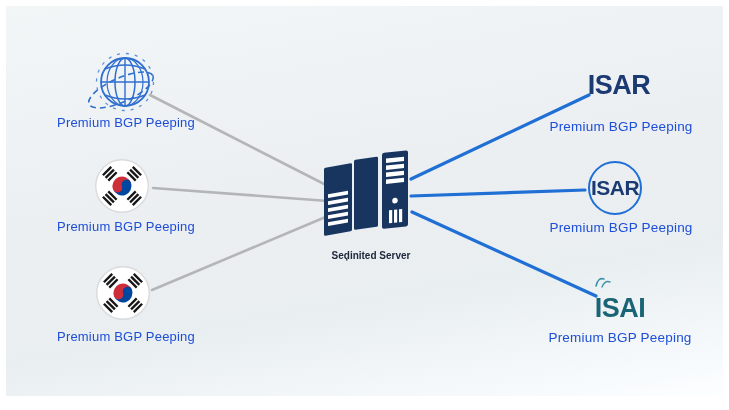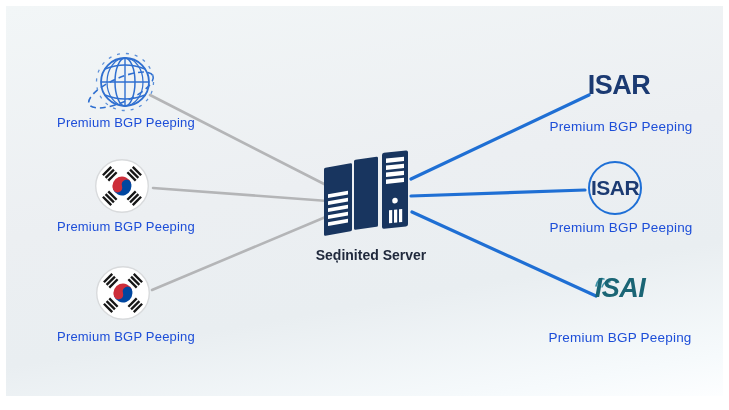--- a/index.html
+++ b/index.html
@@ -34,21 +34,21 @@
     font-size: 13px;
     font-weight: 500;
     letter-spacing: 0.2px;
     color: #1d4ed8;
   }
   .label.right-side { font-size: 13.5px; }
   .server-label {
     position: absolute;
     transform: translate(-50%, -50%);
     white-space: nowrap;
-    font-size: 14px;
+    font-size: 10px;
     font-weight: 600;
     color: #20293c;
   }
   .logo {
     position: absolute;
     transform: translate(-50%, -50%);
     white-space: nowrap;
     font-weight: 700;
     letter-spacing: -0.5px;
   }
@@ -208,16 +208,16 @@
     <span>ISAR</span>
   </div>
   <div class="label right-side" style="left:621px; top:227px;">Premium BGP Peeping</div>
 
   <div class="mark" style="left:593px; top:274px; width:20px; height:16px;">
     <svg width="20" height="16" viewBox="0 0 20 16" xmlns="http://www.w3.org/2000/svg" fill="none">
       <path d="M3 12 Q5 3 11 5" stroke="#3e93a8" stroke-width="1.6" stroke-linecap="round"></path>
       <path d="M9 13 Q12 6 17 8" stroke="#3e93a8" stroke-width="1.4" stroke-linecap="round"></path>
     </svg>
   </div>
-  <div class="logo teal" style="left:620px; top:288px;font-style:italic;">ISAI</div>
+  <div class="logo teal" style="left:620px; top:308px;">ISAI</div>
   <div class="label right-side" style="left:620px; top:337px;">Premium BGP Peeping</div>
 
 </div>
 
 </body></html>

